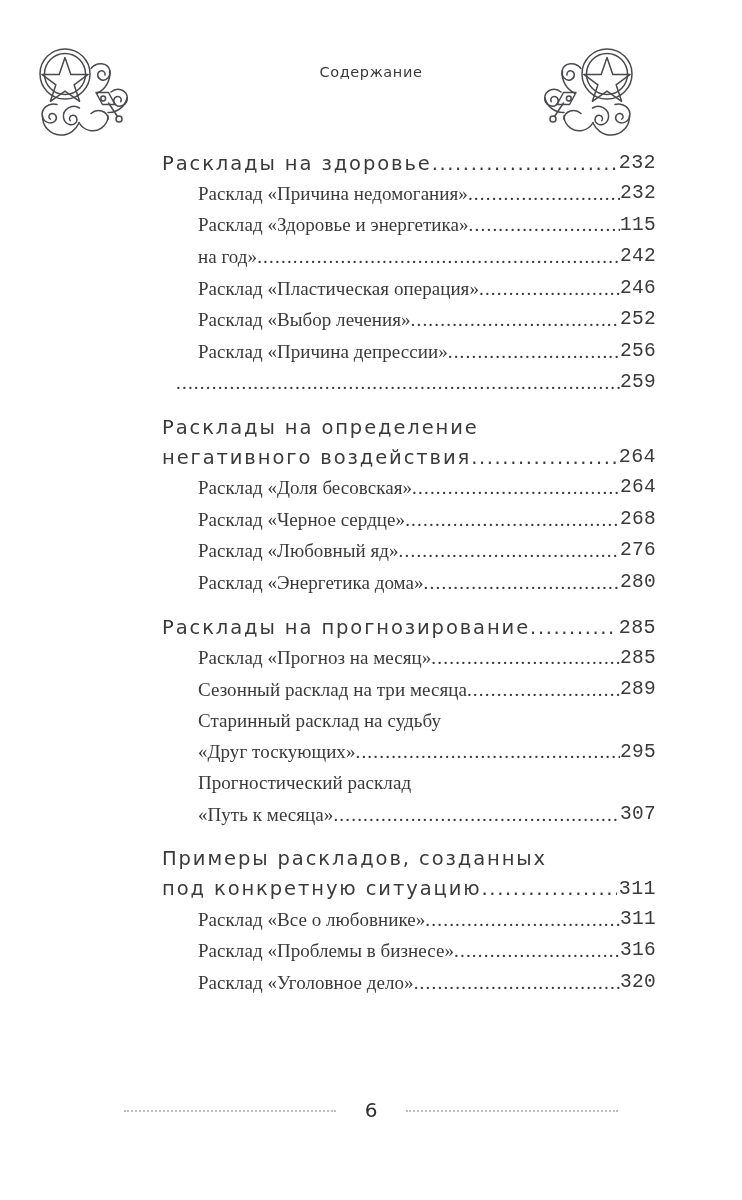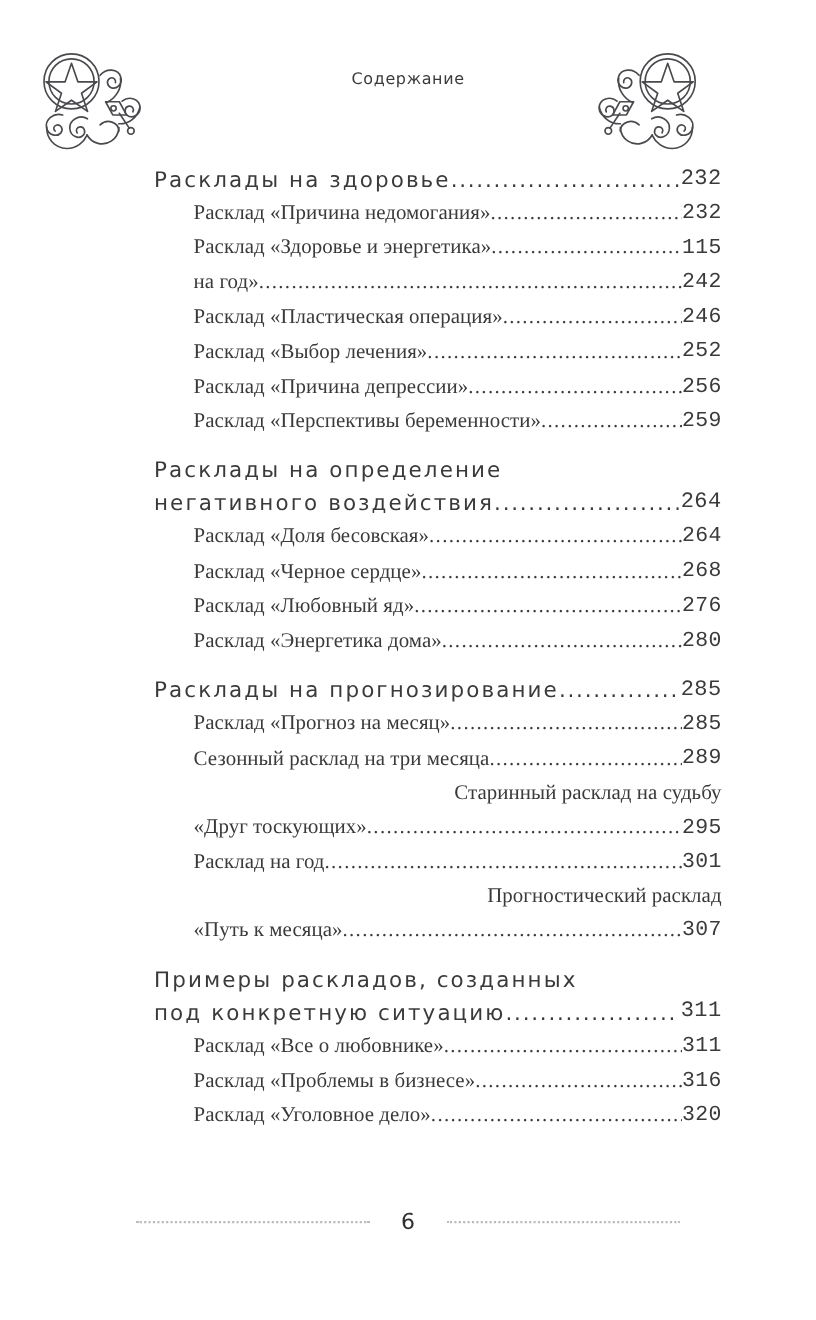--- a/index.html
+++ b/index.html
@@ -54,20 +54,21 @@
 
   
   .line {
     display: flex;
     align-items: flex-end;
     width: 100%;
   }
   .line-title {
     white-space: pre;
     flex: 0 0 auto;
+    margin-left: 22px;
   }
   .leader {
     flex: 1 1 auto;
     overflow: hidden;
     white-space: nowrap;
     min-width: 8px;
   }
   .leader::after {
     content: "...........................................................................................................................";
     letter-spacing: 1.2px;
@@ -96,21 +97,20 @@
 
   
   .entry {
     margin-left: 36px;
     width: 480px;
   }
   .entry .line {
     font-size: 19px;
     line-height: 1.62;
     letter-spacing: 0.05px;
-    justify-content: flex-end;
   }
   .entry .page-num {
     font-size: 19.5px;
     letter-spacing: 0.3px;
   }
 
   
   .footer {
     position: absolute;
     bottom: 78px;
@@ -230,21 +230,20 @@
         </div>
         <div class="entry">
           <div class="line">
             <span class="line-title">Расклад «Причина депрессии»</span>
             <span class="leader"></span>
             <span class="page-num">256</span>
           </div>
         </div>
         <div class="entry">
           <div class="line">
-            <span class="line-title">Расклад «Перспективы беременности»</span>
             <span class="leader"></span>
             <span class="page-num">259</span>
           </div>
         </div>
       </div>
       <div class="section">
         <div class="heading">
           <div class="line plain">
             <span class="line-title">Расклады на определение</span>
           </div>
@@ -309,27 +308,20 @@
           <div class="line plain">
             <span class="line-title">Старинный расклад на судьбу</span>
           </div>
           <div class="line">
             <span class="line-title">«Друг тоскующих»</span>
             <span class="leader"></span>
             <span class="page-num">295</span>
           </div>
         </div>
         <div class="entry">
-          <div class="line">
-            <span class="line-title">Расклад на год</span>
-            <span class="leader"></span>
-            <span class="page-num">301</span>
-          </div>
-        </div>
-        <div class="entry">
           <div class="line plain">
             <span class="line-title">Прогностический расклад</span>
           </div>
           <div class="line">
             <span class="line-title">«Путь к месяца»</span>
             <span class="leader"></span>
             <span class="page-num">307</span>
           </div>
         </div>
       </div>

